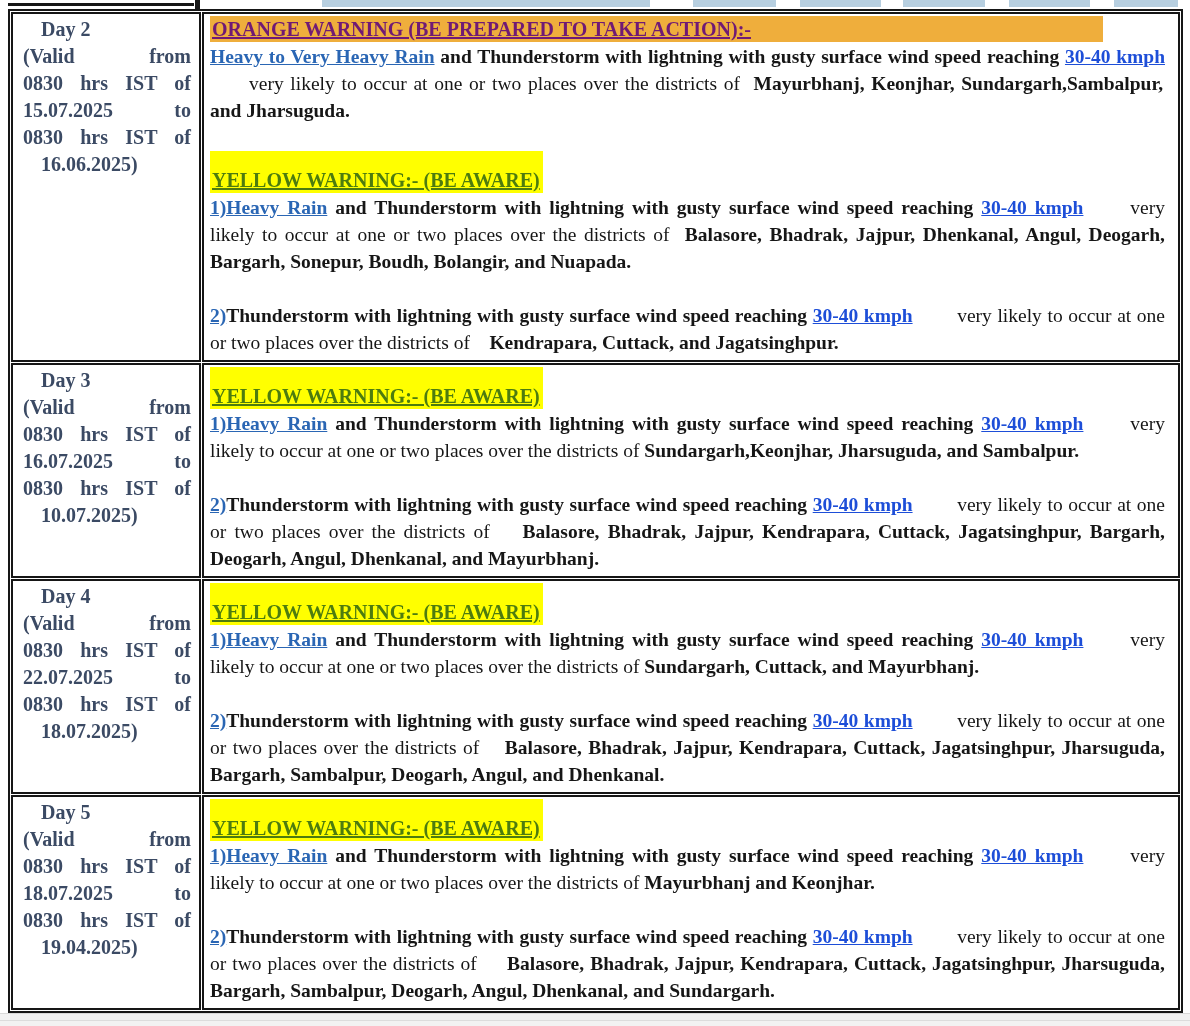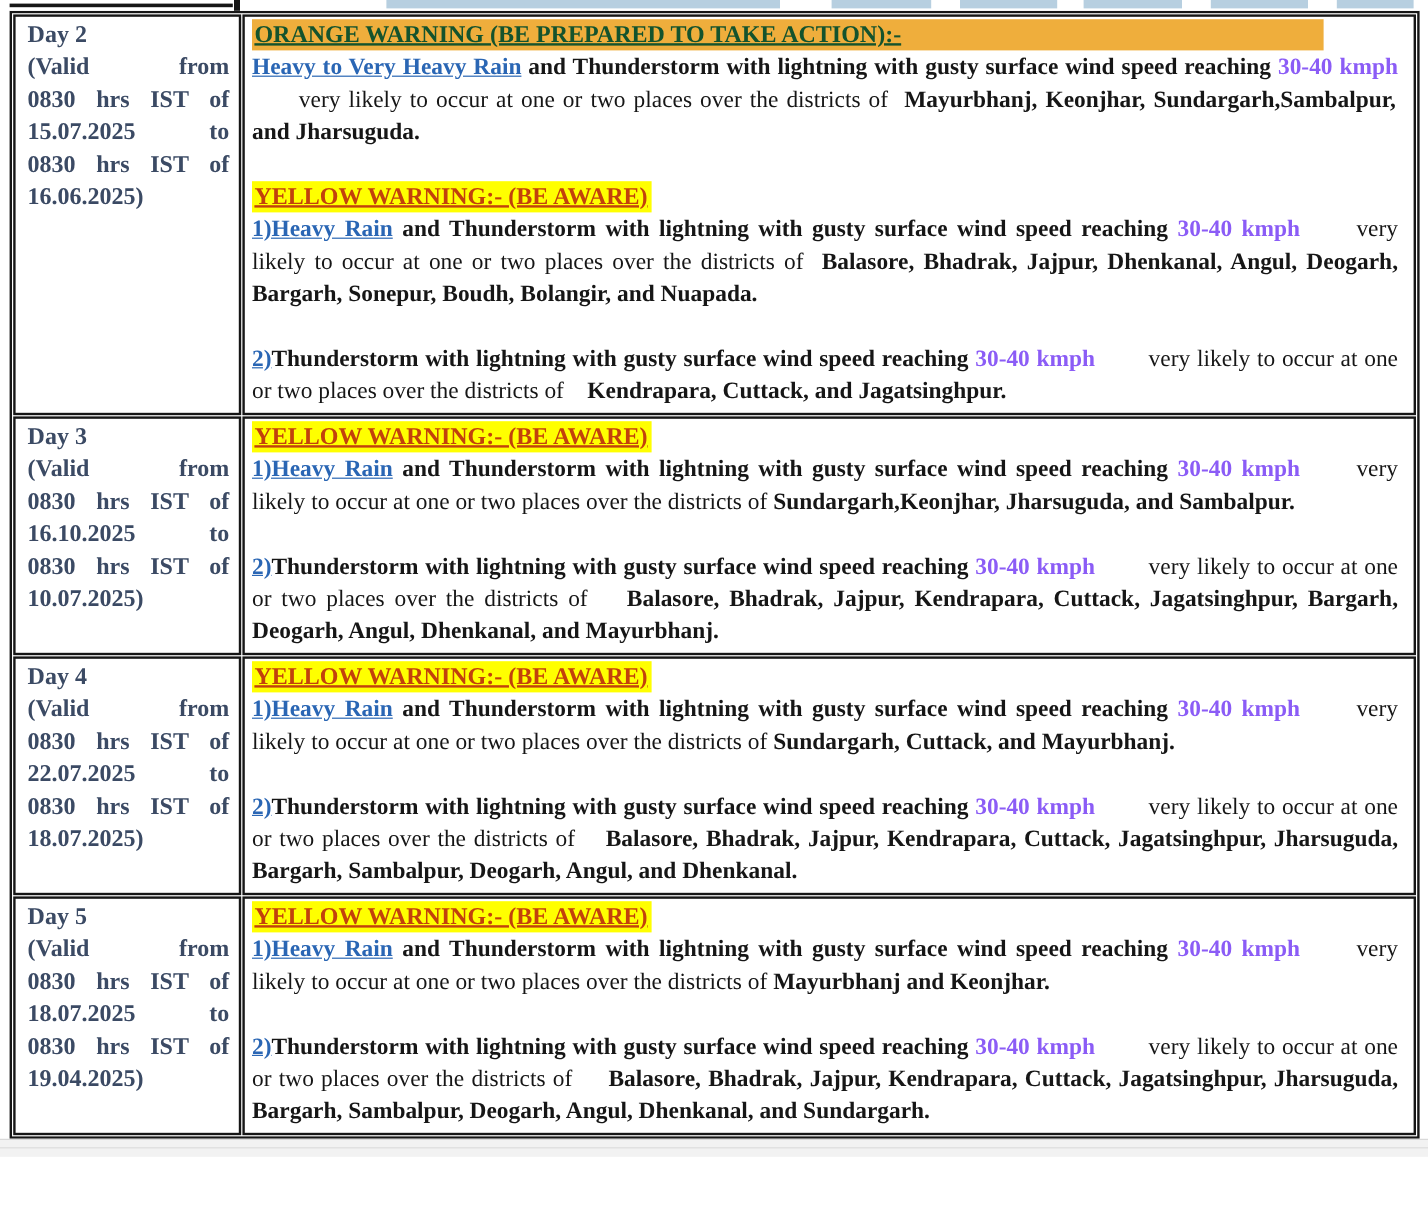--- a/index.html
+++ b/index.html
@@ -19,41 +19,41 @@
   table.warn-table{
     border-collapse:separate;border-spacing:1px;
     background:#ffffff;border:2px solid #161616;
     margin-left:8px;width:1175px;table-layout:fixed;
   }
   td{border:2px solid #161616;vertical-align:top;background:#ffffff;}
   td.day{
     width:168px;padding:2px 8px 2px 10px;
     font-weight:bold;font-size:20px;line-height:27px;color:#3b4a64;
   }
-  td.day .dl{white-space:nowrap;}
+  td.day .dl{white-space:nowrap;margin-left:18px;}
   td.day .jl{text-align:justify;text-align-last:justify;white-space:normal;}
   td.warn{padding:2px 13px 4px 6px;font-size:19.5px;line-height:27px;color:#161616;}
 
   .para{margin:0;text-align:justify;}
   .gap{margin-top:27px;}
   .b{font-weight:bold;}
   .bb{font-weight:bold;color:#2a66b4;text-decoration:underline;}
-  .bb2{font-weight:bold;color:#8b5cf6;}
+  .bb2{font-weight:bold;color:#1d4ed8;text-decoration:underline;}
   .reg{font-weight:normal;margin-left:39px;}
 
   .orange-band{
     display:inline-block;min-width:893px;max-width:100%;
-    background:#efae3c;color:#14532d;font-weight:bold;
+    background:#efae3c;color:#701a75;font-weight:bold;
     text-decoration:underline;font-size:20px;line-height:25px;
     box-sizing:border-box;padding:1px 2px 0 2px;
   }
   .yellow-band{
-    display:inline-block;background:#ffff00;color:#c2410c;font-weight:bold;
+    display:inline-block;background:#ffff00;color:#4d7c0f;font-weight:bold;
     text-decoration:underline;font-size:20px;line-height:25px;
-    padding:1px 3px 0 2px;
+    padding:17px 3px 0 2px;
   }
 
   .footer-strip{height:14px;background:#f2f2f2;border-top:1px solid #d9d9d9;margin-top:0;}
   .footer-line{height:1px;background:#dcdcdc;margin-top:6px;}
 </style>
 </head>
 <body>
 
 <div class="page">
 
@@ -91,21 +91,21 @@
         <p class="para"><span class="bb">1)Heavy Rain</span><span class="b">  and Thunderstorm with lightning with gusty surface wind speed reaching </span><span class="bb2">30-40 kmph</span><span class="reg"> very likely to occur at one or two places over the districts of </span><span class="b">&nbsp;Balasore, Bhadrak, Jajpur, Dhenkanal, Angul, Deogarh, Bargarh, Sonepur, Boudh, Bolangir, and Nuapada.</span></p>
         <p class="para gap"><span class="bb">2)</span><span class="b">Thunderstorm with lightning with gusty surface wind speed reaching </span><span class="bb2">30-40 kmph</span><span class="reg"> very likely to occur at one or two places over the districts of </span><span class="b">&nbsp;&nbsp;&nbsp;Kendrapara, Cuttack, and Jagatsinghpur.</span></p>
       </td>
     </tr>
 
     <tr>
       <td class="day">
         <div class="dl">Day 3</div>
         <div class="jl">(Valid from</div>
         <div class="jl">0830 hrs IST of</div>
-        <div class="jl">16.10.2025 to</div>
+        <div class="jl">16.07.2025 to</div>
         <div class="jl">0830 hrs IST of</div>
         <div class="dl">10.07.2025)</div>
       </td>
       <td class="warn">
         <div>
           <span class="yellow-band">YELLOW WARNING:- (BE AWARE)</span>
         </div>
         <p class="para"><span class="bb">1)Heavy Rain</span><span class="b">  and Thunderstorm with lightning with gusty surface wind speed reaching </span><span class="bb2">30-40 kmph</span><span class="reg"> very likely to occur at one or two places over the districts of </span><span class="b">Sundargarh,Keonjhar, Jharsuguda, and Sambalpur.</span></p>
         <p class="para gap"><span class="bb">2)</span><span class="b">Thunderstorm with lightning with gusty surface wind speed reaching </span><span class="bb2">30-40 kmph</span><span class="reg"> very likely to occur at one or two places over the districts of </span><span class="b">&nbsp;&nbsp;&nbsp;Balasore, Bhadrak, Jajpur, Kendrapara, Cuttack, Jagatsinghpur, Bargarh, Deogarh, Angul,  Dhenkanal, and Mayurbhanj.</span></p>
       </td>

